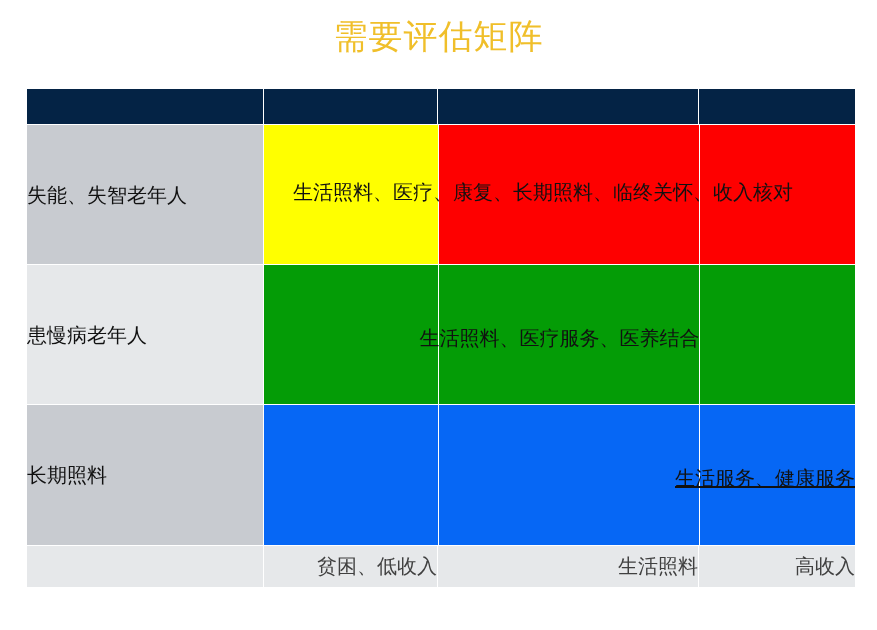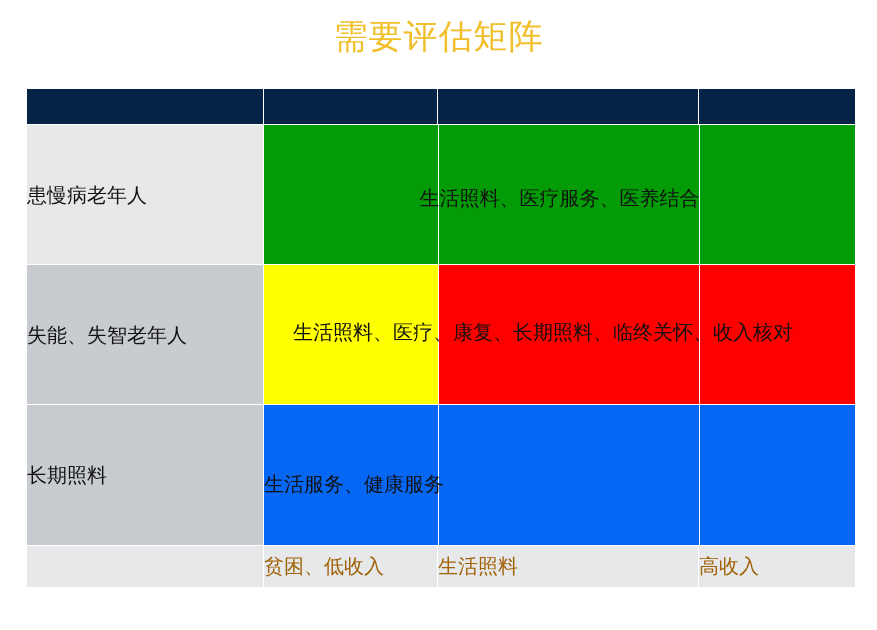--- a/index.html
+++ b/index.html
@@ -100,31 +100,32 @@
     left: 29px;
     right: 4px;
     text-align: left;
   }
   
   .service-text.row-chronic {
     top: 58px;
     text-align: center;
   }
   .service-text.row-healthy {
-    top: 64px;
-    text-align: left;
+    top: 58px;
+    text-align: right;
+    text-decoration: underline;
   }
 
   
   tr.footer-row td {
     height: 40px;
     background: #e6e8ea;
-    text-align: left;
+    text-align: right;
     font-size: 20px;
-    color: #a16207;
+    color: #404040;
     border-color: #ffffff;
   }
   tr.footer-row td.col-cat { background: #e6e8ea; }
 </style>
 </head>
 <body>
 
 <div class="slide-title">需要评估矩阵</div>
 
 <table class="matrix">
@@ -137,35 +138,35 @@
 
   <tbody>
       <tr class="header-row">
     <td class="col-cat"></td>
     <td class="col-poor"></td>
     <td class="col-mid"></td>
     <td class="col-high"></td>
   </tr>
 
   <tr class="body-row">
-    <td class="col-cat cell-cat cat-shade-light">患慢病老年人</td>
-    <td class="swatch-green cell-service" colspan="3">
-          <div style="position: absolute; top: 0px; bottom: 0px; left: 435px; width: 1px; background: rgb(255, 255, 255);"></div>
-          <div style="position: absolute; top: 0px; bottom: 0px; left: 174px; width: 1px; background: rgb(255, 255, 255);"></div>
-      <span class="service-text row-chronic" style="z-index: 2;">生活照料、医疗服务、医养结合</span>
-    </td>
-  </tr>
-
-  <tr class="body-row">
     <td class="col-cat cell-cat cat-shade-dark">失能、失智老年人</td>
     <td class="col-poor swatch-yellow cell-service" colspan="3">
           <div style="position: absolute; top: 0px; bottom: 0px; left: 0px; width: 174px; background: rgb(255, 255, 0);"></div>
           <div style="position: absolute; top: 0px; bottom: 0px; left: 174px; width: 261px; background: rgb(254, 0, 0); border-left: 1px solid rgb(255, 255, 255); box-sizing: border-box;"></div>
           <div style="position: absolute; top: 0px; bottom: 0px; left: 435px; width: 157px; background: rgb(254, 0, 0); border-left: 1px solid rgb(255, 255, 255); box-sizing: border-box;"></div>
       <span class="service-text row-disabled" style="z-index: 2;">生活照料、医疗、康复、长期照料、临终关怀、收入核对</span>
+    </td>
+  </tr>
+
+  <tr class="body-row">
+    <td class="col-cat cell-cat cat-shade-light">患慢病老年人</td>
+    <td class="swatch-green cell-service" colspan="3">
+          <div style="position: absolute; top: 0px; bottom: 0px; left: 435px; width: 1px; background: rgb(255, 255, 255);"></div>
+          <div style="position: absolute; top: 0px; bottom: 0px; left: 174px; width: 1px; background: rgb(255, 255, 255);"></div>
+      <span class="service-text row-chronic" style="z-index: 2;">生活照料、医疗服务、医养结合</span>
     </td>
   </tr>
 
   <tr class="body-row">
     <td class="col-cat cell-cat cat-shade-dark">长期照料</td>
     <td class="swatch-blue cell-service" colspan="3">
           <div style="position: absolute; top: 0px; bottom: 0px; left: 435px; width: 1px; background: rgb(255, 255, 255);"></div>
           <div style="position: absolute; top: 0px; bottom: 0px; left: 174px; width: 1px; background: rgb(255, 255, 255);"></div>
       <span class="service-text row-healthy" style="z-index: 2;">生活服务、健康服务</span>
     </td>

